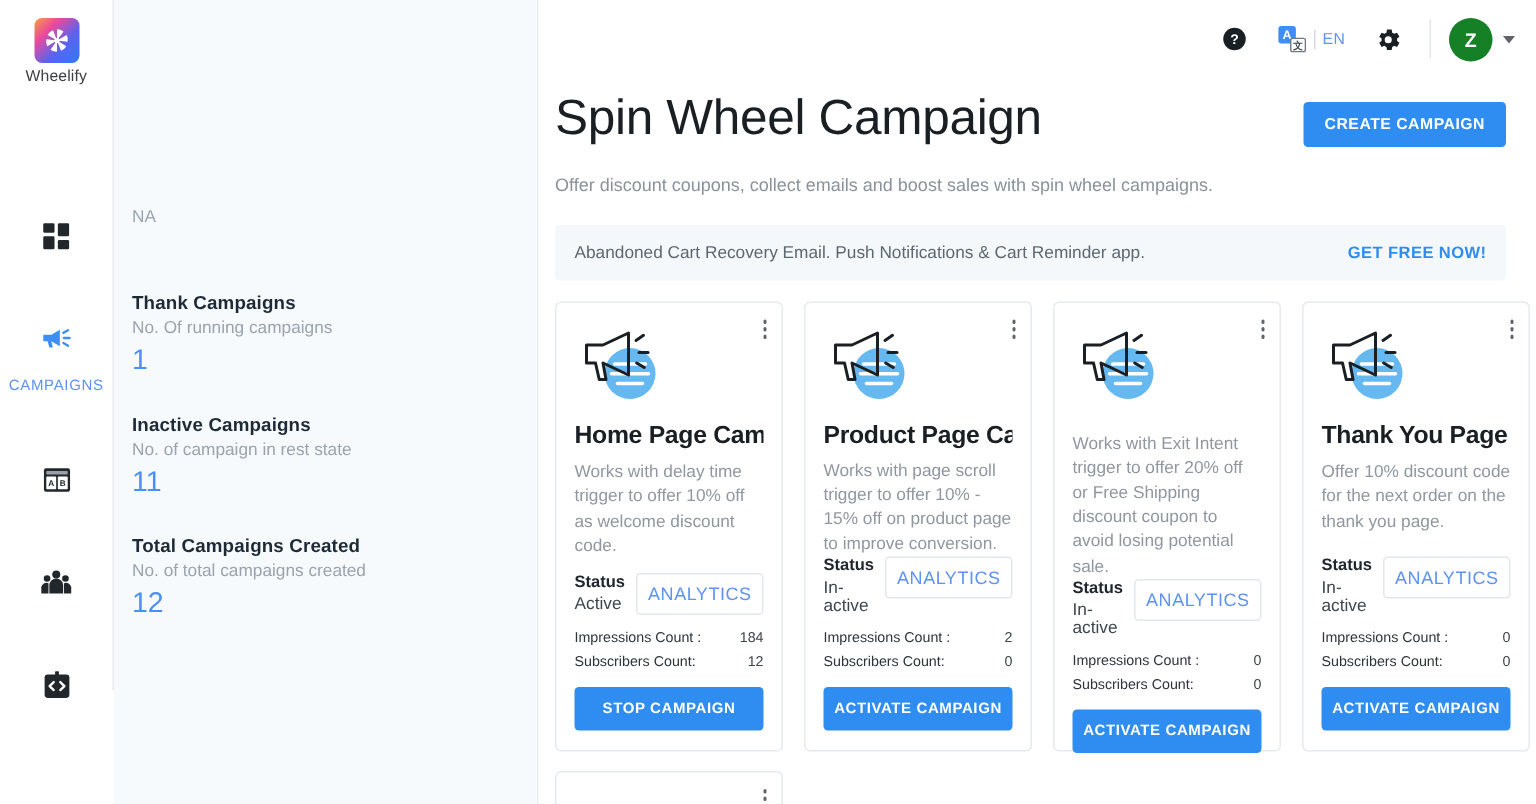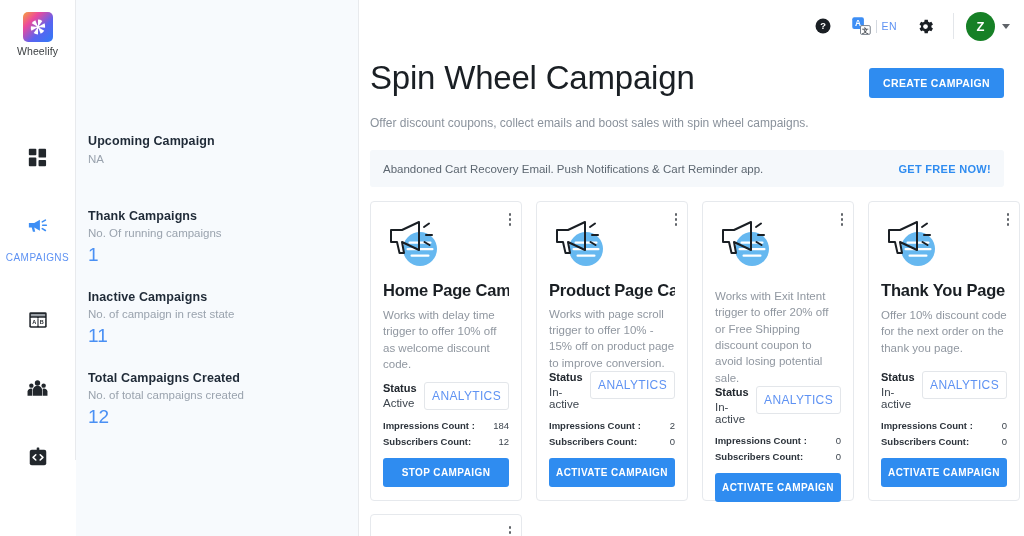--- a/index.html
+++ b/index.html
@@ -123,21 +123,21 @@
   .status-row { display:flex; align-items:flex-start; justify-content:space-between; }
   .status-label { font-size: 11px; font-weight:bold; color:#20262d; }
   .status-value { font-size: 11.5px; color:#3d454e; margin-top: 3px; }
   .btn-analytics {
     border:1px solid #e3e6ea; background:#fff; color:#5e92f3;
     font-size:12px; letter-spacing:.35px; border-radius:3px;
     padding: 6px 7px; cursor:pointer; font-family:"Liberation Sans", sans-serif;
   }
   .counts { margin-top: 10px; }
   .count-row { display:flex; justify-content:space-between; font-size:9.5px; color:#2d343c; margin-bottom:5px; }
-  .count-row .k { font-weight:bold; }
+  .count-row .k { font-weight:normal; }
   .count-row .v { color:#3d454e; }
   .btn-action {
     margin-top: 6px; width:100%; border:none; border-radius:3px;
     background:#2f8cf0; color:#fff; font-size:10px; font-weight:bold; letter-spacing:.4px;
     padding: 9px 0; cursor:pointer; font-family:"Liberation Sans", sans-serif;
   }
   .cards-next { display:flex; gap:14px; margin-top: 13px; }
   .card-stub {
     width:152px; flex:0 0 152px; height:40px;
     border:1px solid #e6e9ed; border-top-left-radius:4px; border-top-right-radius:4px;
@@ -217,21 +217,20 @@
           <path d="M9.6 9.5 L6.6 12.4 L9.6 15.3" stroke="#ffffff" stroke-width="1.7" fill="none" stroke-linecap="round" stroke-linejoin="round"></path>
           <path d="M14.4 9.5 L17.4 12.4 L14.4 15.3" stroke="#ffffff" stroke-width="1.7" fill="none" stroke-linecap="round" stroke-linejoin="round"></path>
         </svg>
       </div>
 
     </div>
   </div>
 
   <div class="stats">
     <div class="stat upcoming">
-      <div class="stat-title">Upcoming Campaign</div>
       <div class="stat-sub">NA</div>
     </div>
     <div class="stat">
       <div class="stat-title">Thank Campaigns</div>
       <div class="stat-sub">No. Of running campaigns</div>
       <div class="stat-value">1</div>
     </div>
     <div class="stat">
       <div class="stat-title">Inactive Campaigns</div>
       <div class="stat-sub">No. of campaign in rest state</div>

